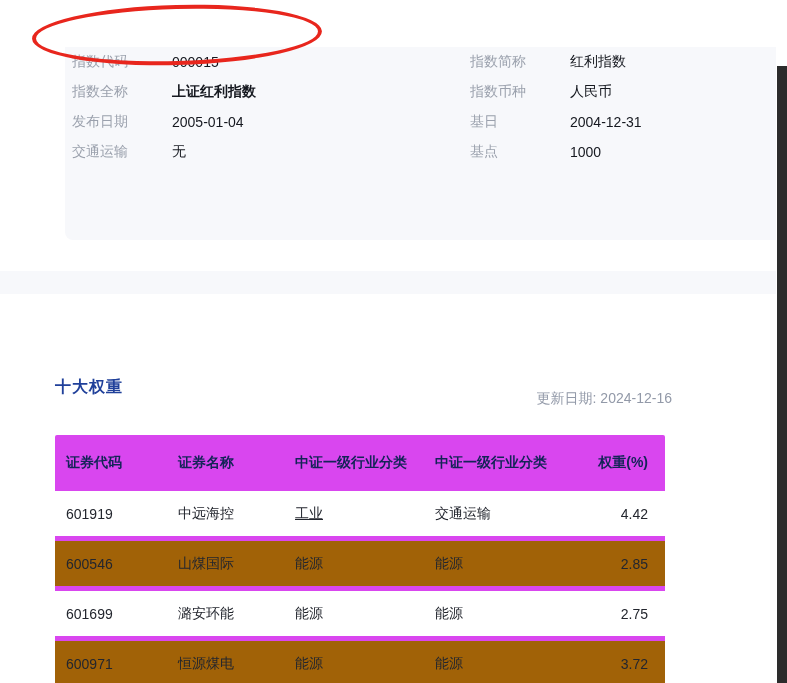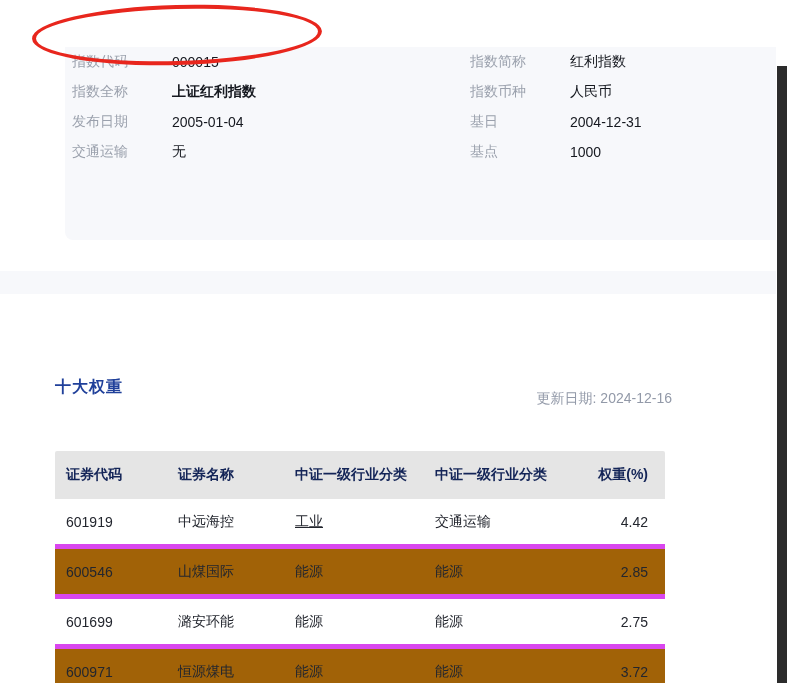--- a/index.html
+++ b/index.html
@@ -96,27 +96,26 @@
   .t-row {
     display: flex;
     align-items: center;
     height: 50px;
     background: #ffffff;
     color: #23262e;
     border-bottom: 5px solid #d946ef;
     box-sizing: border-box;
   }
   .t-row.head {
-    height: 48px;
-    background: #e5e5e5;
+    height: 56px;
+    background: #d946ef;
     color: #132457;
     font-weight: bold;
     border-bottom: none;
     border-radius: 2px 2px 0 0;
-    margin-top: 16px;
   }
   .t-row.alt { background: #a16207; }
   .c1 { width: 123px; padding-left: 11px; box-sizing: border-box; flex: 0 0 auto; }
   .c2 { width: 117px; flex: 0 0 auto; }
   .c3 { width: 140px; flex: 0 0 auto; }
   .c4 { width: 155px; flex: 0 0 auto; }
   .c5 { flex: 1 1 auto; text-align: right; padding-right: 17px; box-sizing: border-box; }
   .link-underline { text-decoration: underline; cursor: pointer; }
 
   

